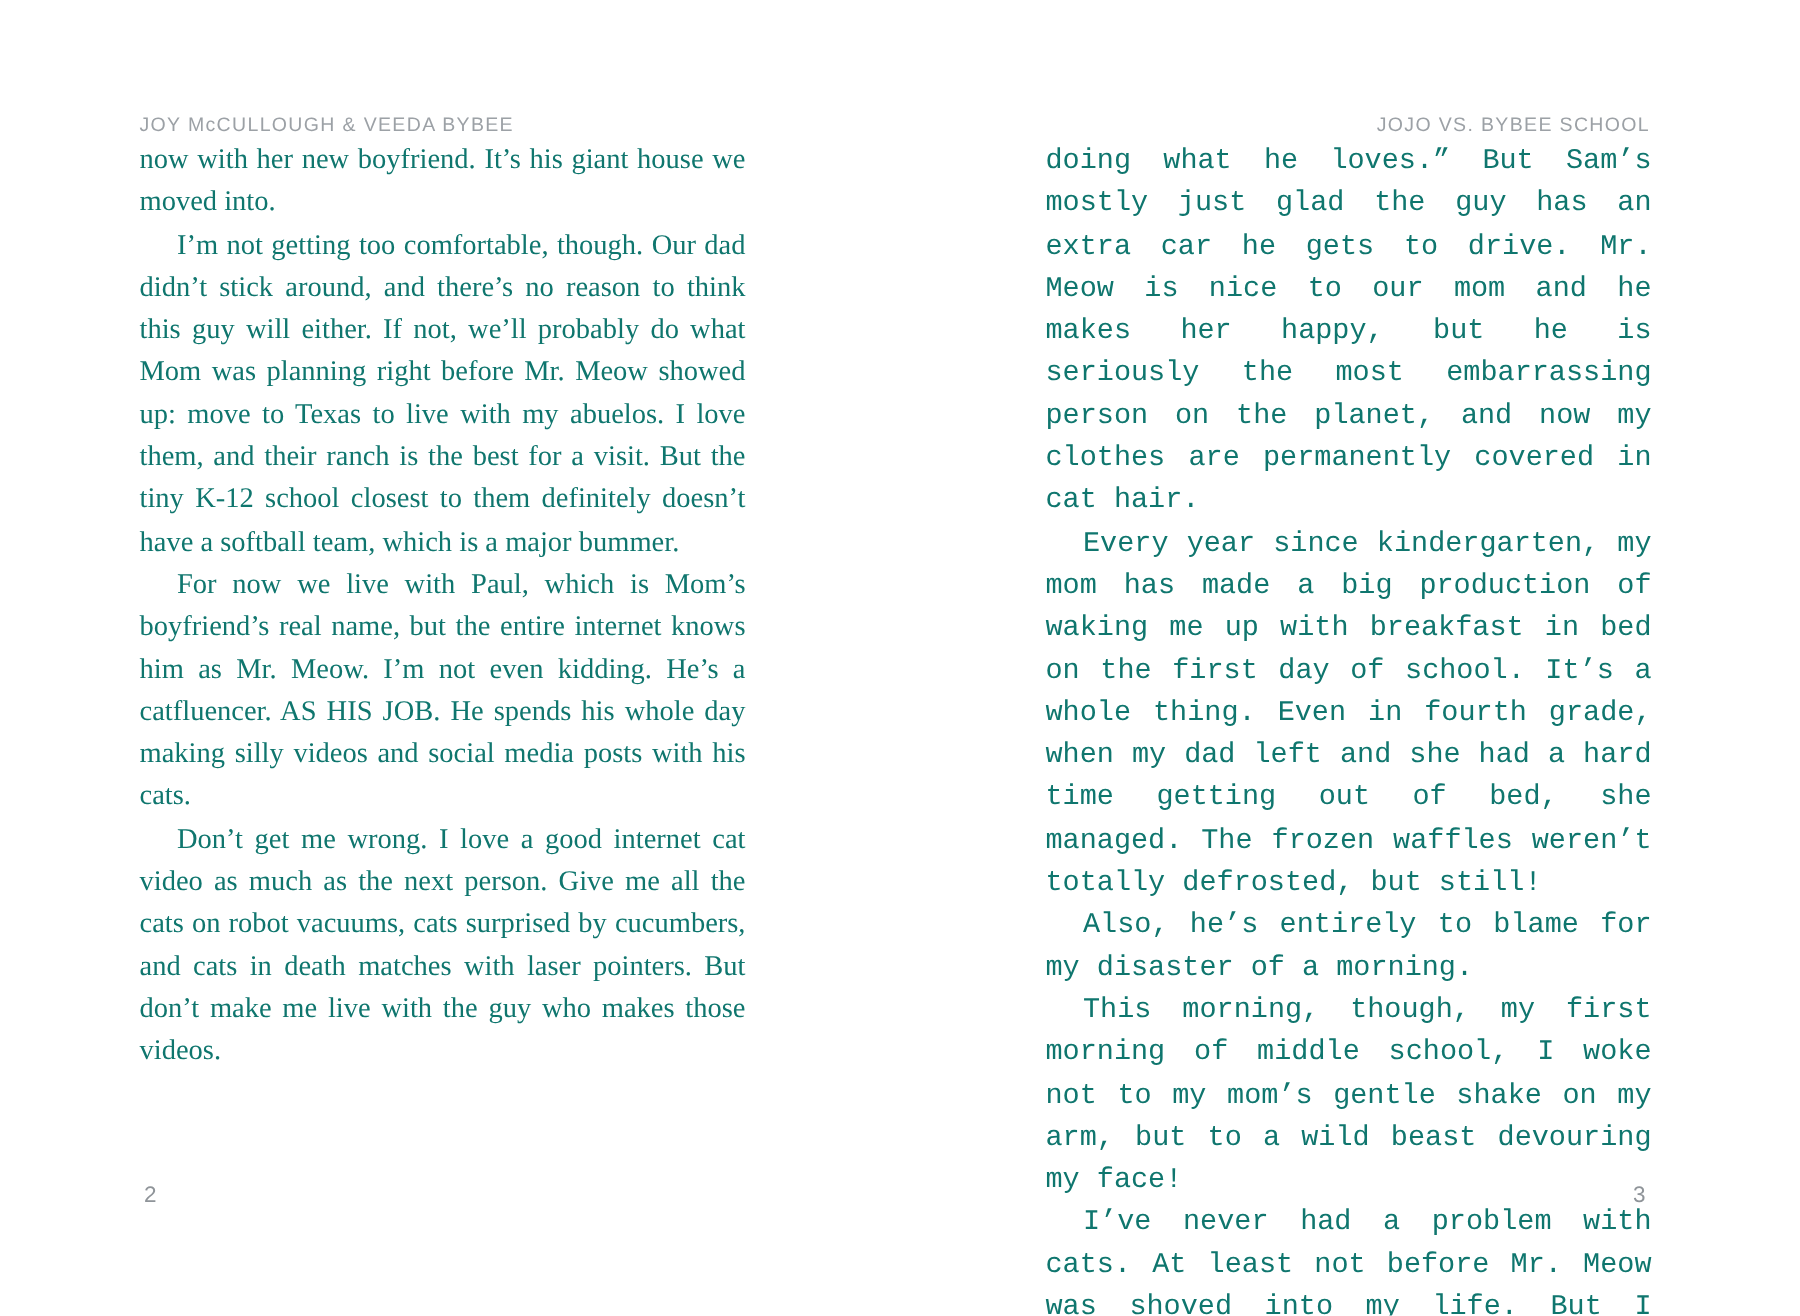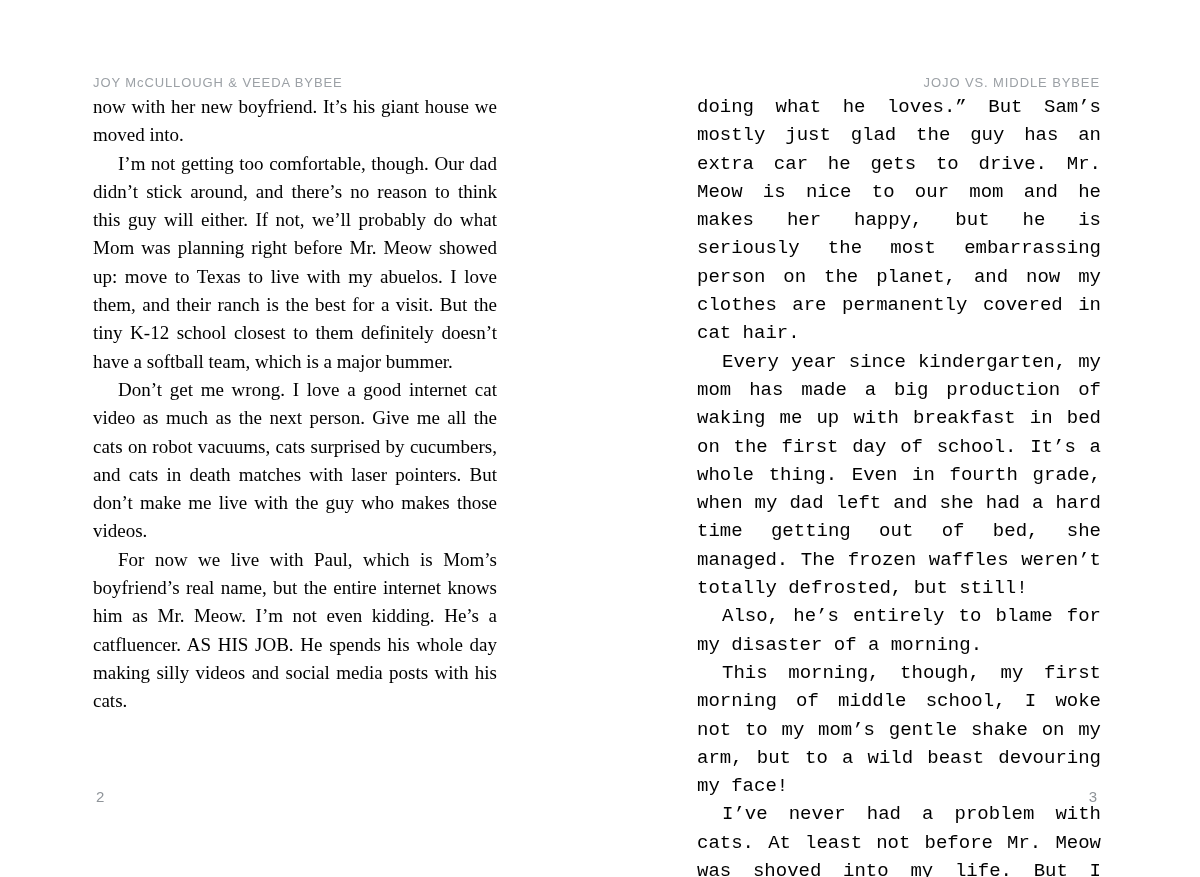--- a/index.html
+++ b/index.html
@@ -28,46 +28,46 @@
     top: 93px;
     width: 404px;
   }
   #col-left  { left: 93px; }
   #col-right { left: 697px; font-family: Liberation Mono, monospace; }
   .text-col p {
     margin: 0;
     text-align: justify;
     font-size: 19px;
     line-height: 28.3px;
-    color: #000000;
+    color: #0f766e;
     hyphens: none;
   }
   .text-col p.ind { text-indent: 25px; }
   .folio {
     position: absolute;
     top: 788px;
     font-family: "Liberation Sans", sans-serif;
     font-size: 15px;
     color: #8f9499;
   }
   #folio-left  { left: 96px; }
   #folio-right { right: 103px; }
 </style>
 </head>
 <body>
 
 <div class="running-head" id="rh-left">JOY McCULLOUGH &amp; VEEDA BYBEE</div>
 
-<div class="running-head" id="rh-right">JOJO VS. MIDDLE BYBEE</div>
+<div class="running-head" id="rh-right">JOJO VS. BYBEE SCHOOL</div>
 
 <div class="text-col" id="col-left">
   <p>now with her new boyfriend. It’s his giant house we moved into.</p>
   <p class="ind">I’m not getting too comfortable, though. Our dad didn’t stick around, and there’s no reason to think this guy will either. If not, we’ll probably do what Mom was planning right before Mr. Meow showed up: move to Texas to live with my abuelos. I love them, and their ranch is the best for a visit. But the tiny K-12 school closest to them definitely doesn’t have a softball team, which is a major bummer.</p>
+  <p class="ind">For now we live with Paul, which is Mom’s boyfriend’s real name, but the entire internet knows him as Mr. Meow. I’m not even kidding. He’s a catfluencer. AS HIS JOB. He spends his whole day making silly videos and social media posts with his cats.</p>
   <p class="ind">Don’t get me wrong. I love a good internet cat video as much as the next person. Give me all the cats on robot vacuums, cats surprised by cucumbers, and cats in death matches with laser pointers. But don’t make me live with the guy who makes those videos.</p>
-  <p class="ind">For now we live with Paul, which is Mom’s boyfriend’s real name, but the entire internet knows him as Mr. Meow. I’m not even kidding. He’s a catfluencer. AS HIS JOB. He spends his whole day making silly videos and social media posts with his cats.</p>
 </div>
 
 <div class="text-col" id="col-right">
   <p>doing what he loves.” But Sam’s mostly just glad the guy has an extra car he gets to drive. Mr. Meow is nice to our mom and he makes her happy, but he is seriously the most embarrassing person on the planet, and now my clothes are permanently covered in cat hair.</p>
   <p class="ind">Every year since kindergarten, my mom has made a big production of waking me up with breakfast in bed on the first day of school. It’s a whole thing. Even in fourth grade, when my dad left and she had a hard time getting out of bed, she managed. The frozen waffles weren’t totally defrosted, but still!</p>
   <p class="ind">Also, he’s entirely to blame for my disaster of a morning.</p>
   <p class="ind">This morning, though, my first morning of middle school, I woke not to my mom’s gentle shake on my arm, but to a wild beast devouring my face!</p>
   <p class="ind">I’ve never had a problem with cats. At least not before Mr. Meow was shoved into my life. But I don’t want them sticking their paws in my water glass, randomly batting at me when I walk by, or sitting on my computer when I’m trying to watch</p>
 </div>
 

